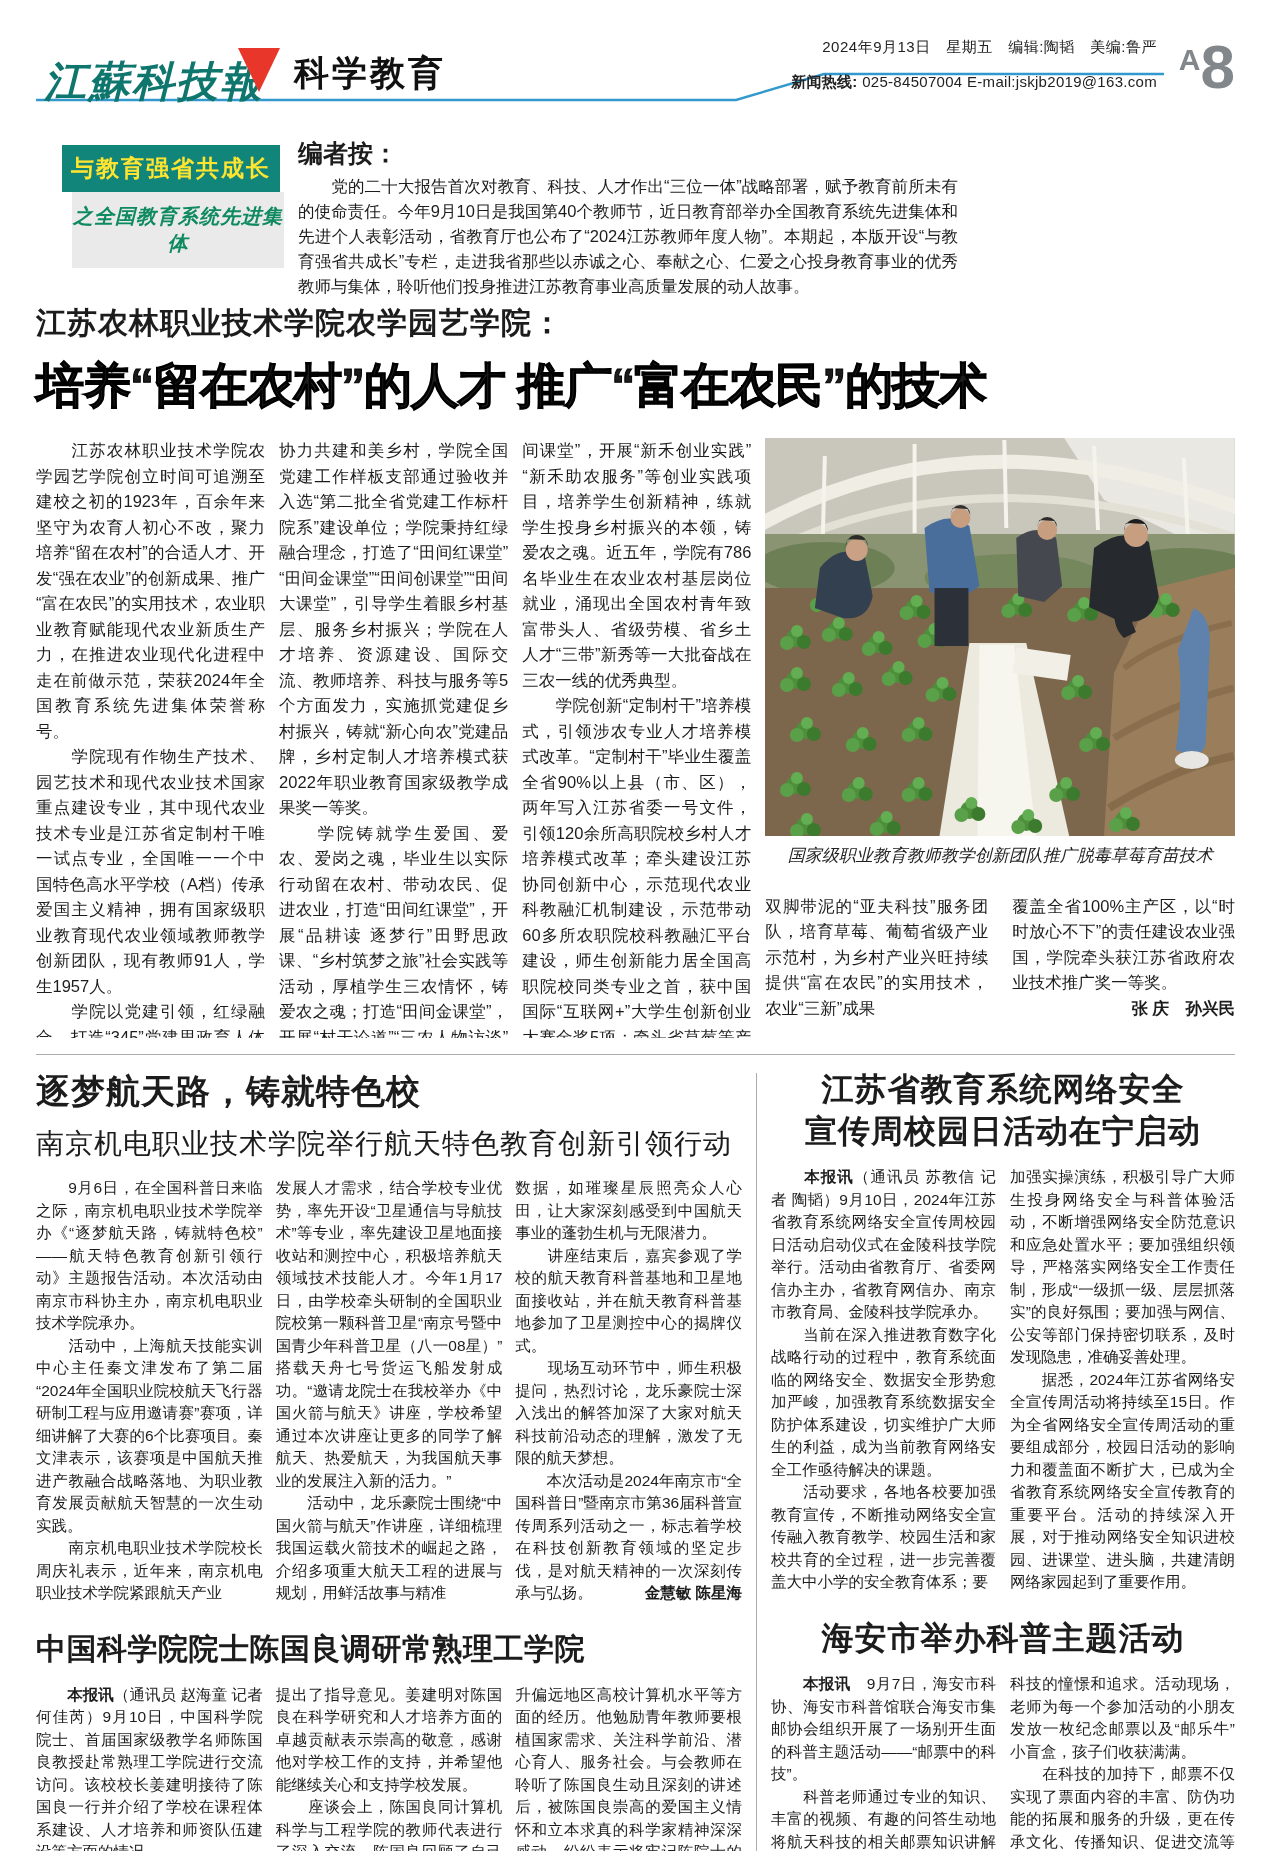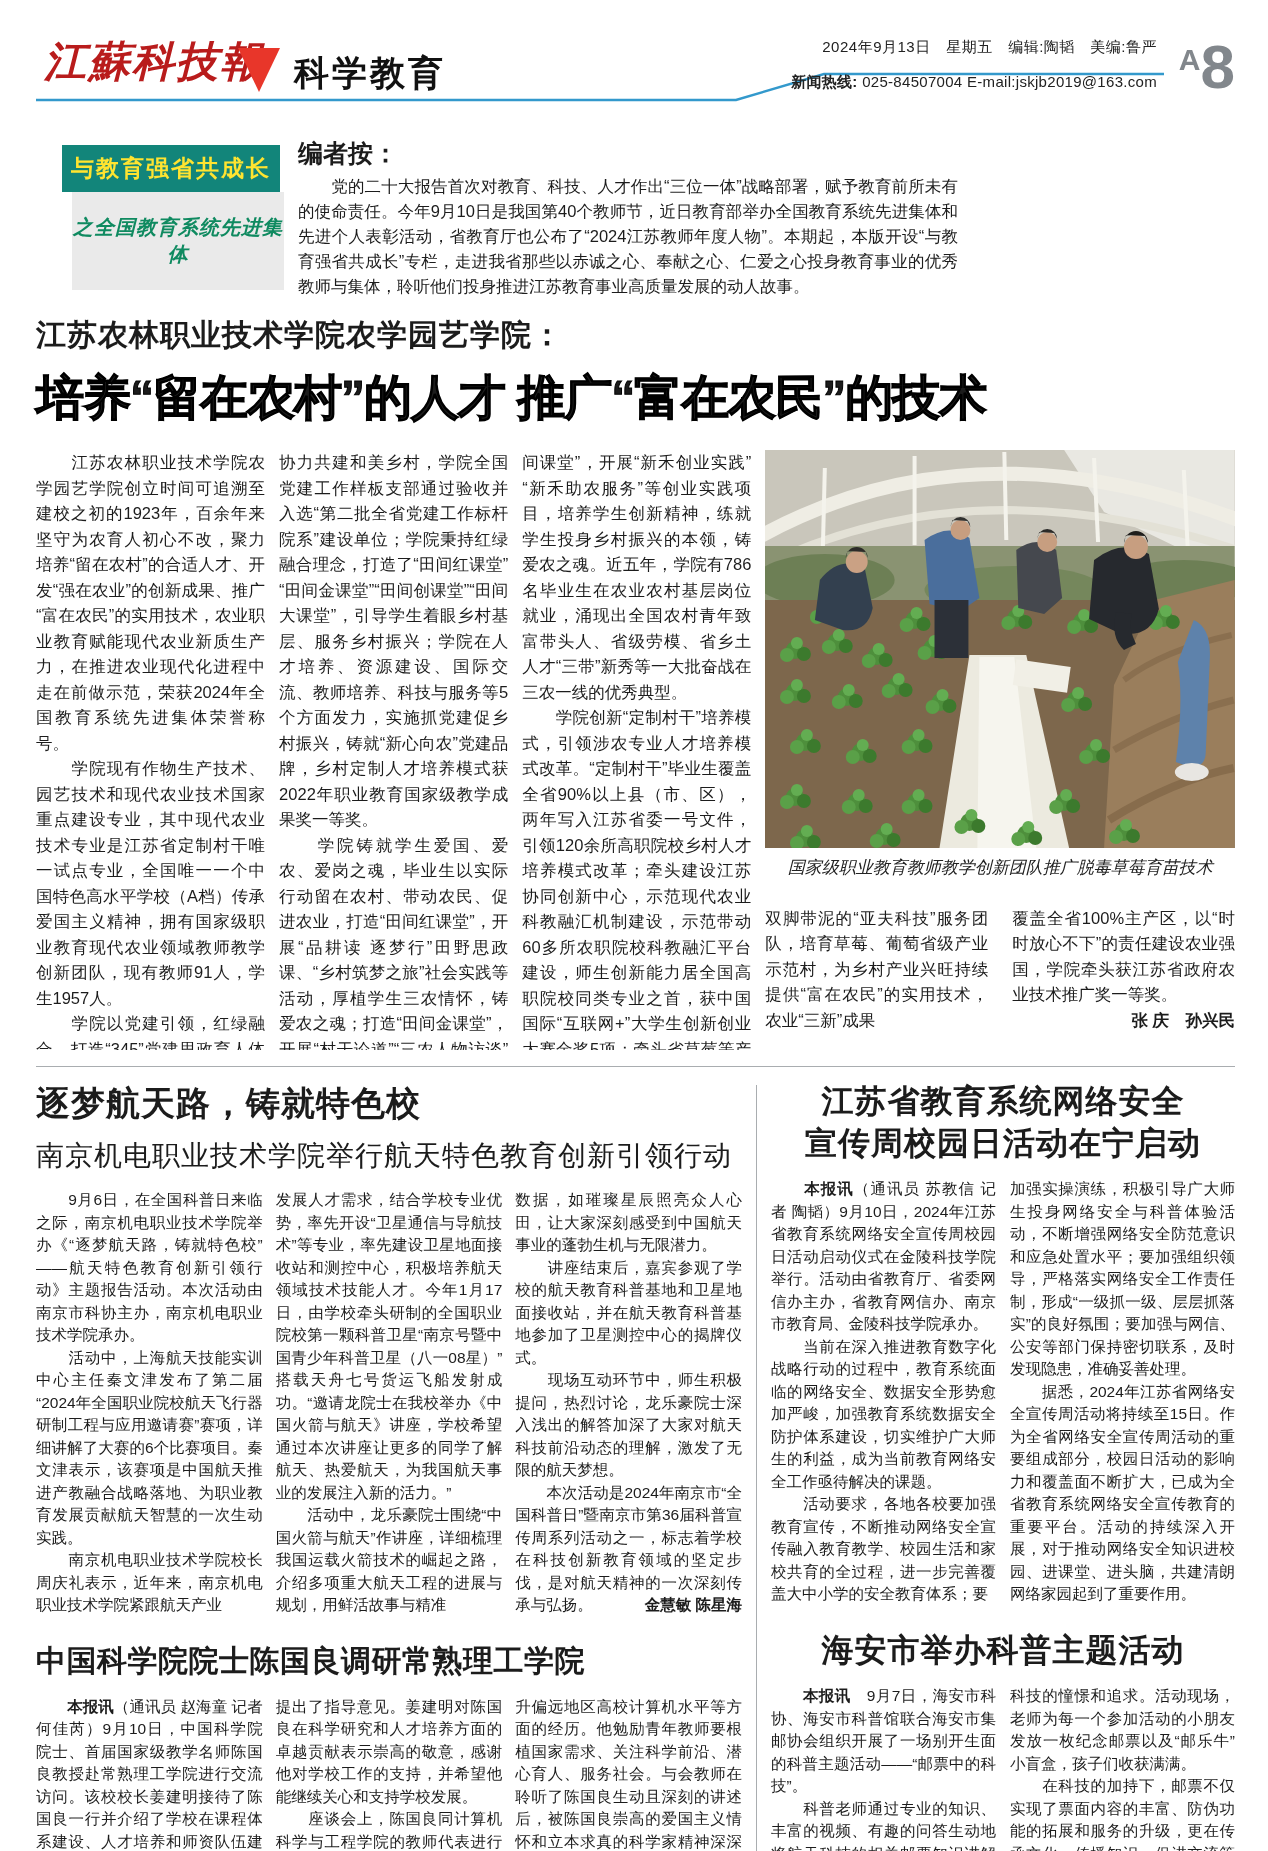--- a/index.html
+++ b/index.html
@@ -2,45 +2,45 @@
 <html lang="zh"><head>
 <meta charset="utf-8">
 <style>
   html,body{margin:0;padding:0;background:#f2f2f0;}
   body{font-family:"Liberation Sans","DejaVu Sans",sans-serif;color:#1c1c1c;}
   .page{position:relative;width:1268px;min-height:1851px;margin:0 auto;background:#ffffff;
         box-sizing:border-box;padding:34px 33px 26px 36px;}
   
   .hdr{position:relative;height:74px;}
   .hdr-rule{position:absolute;left:0;top:0;width:1199px;height:74px;}
-  .masthead{position:absolute;left:8px;top:0;font-family:"Liberation Serif","DejaVu Serif",serif;
-            font-style:italic;font-weight:900;font-size:42px;color:#b91c1c;letter-spacing:2px;}
+  .masthead{position:absolute;left:8px;top:20px;font-family:"Liberation Serif","DejaVu Serif",serif;
+            font-style:italic;font-weight:900;font-size:42px;color:#0f766e;letter-spacing:2px;}
   .tri{position:absolute;left:202px;top:14px;width:0;height:0;
        border-left:21px solid transparent;border-right:21px solid transparent;border-top:44px solid #e8362a;}
   .section-title{position:absolute;left:258px;top:16px;font-size:35px;font-weight:900;color:#111;letter-spacing:3px;}
   .hdr-right{position:absolute;right:78px;top:4px;text-align:right;font-size:15px;color:#222;}
   .hdr-right .row1{margin-bottom:16px;letter-spacing:0.5px;}
   .hdr-right .row2{letter-spacing:0.3px;}
   .hotline-label{font-weight:700;}
   .pageno{position:absolute;right:0;top:2px;color:#82878c;font-weight:700;line-height:1;}
   .pageno .a{font-size:30px;vertical-align:18px;}
   .pageno .n{font-size:62px;}
   
   .note{display:flex;margin-top:29px;}
   .note-left{width:262px;flex:none;position:relative;padding-top:8px;}
   .note-badge{position:relative;margin-left:26px;width:218px;background:#12857a;color:#ffe430;
               font-size:23px;font-weight:900;text-align:center;padding:8px 0;letter-spacing:2px;}
   .note-badge2{margin-left:36px;width:212px;background:#eaeaea;color:#0f8a60;text-align:center;
                font-family:"Liberation Serif","DejaVu Serif",serif;font-style:italic;font-weight:700;
-               font-size:20px;padding:22px 0;letter-spacing:1px;}
+               font-size:20px;padding:11px 0;letter-spacing:1px;}
   .note-body{flex:1;max-width:660px;}
   .note-label{font-weight:900;font-size:25px;margin-bottom:4px;}
   .note-text{font-size:16.5px;line-height:25px;text-align:justify;}
   
-  .main{margin-top:16px;}
+  .main{margin-top:4px;}
   .kicker{font-size:30px;font-weight:900;letter-spacing:1px;}
   .headline{font-size:48px;font-weight:900;letter-spacing:-1px;white-space:nowrap;margin-top:10px;
             -webkit-text-stroke:1px #000;}
   .main-body{display:flex;gap:14px;margin-top:20px;height:600px;}
   .mcol{flex:1;overflow:hidden;font-size:16.5px;line-height:25.5px;text-align:justify;}
   .mcol p,.bcol p{margin:0;}
   .photo-block{flex:2.05;display:flex;flex-direction:column;}
   .photo{width:100%;height:398px;display:block;background:#c9c6bb;}
   .caption{font-family:"Liberation Serif","DejaVu Serif",serif;font-style:italic;font-size:17px;
            text-align:center;margin:8px 0 10px 0;color:#222;}

